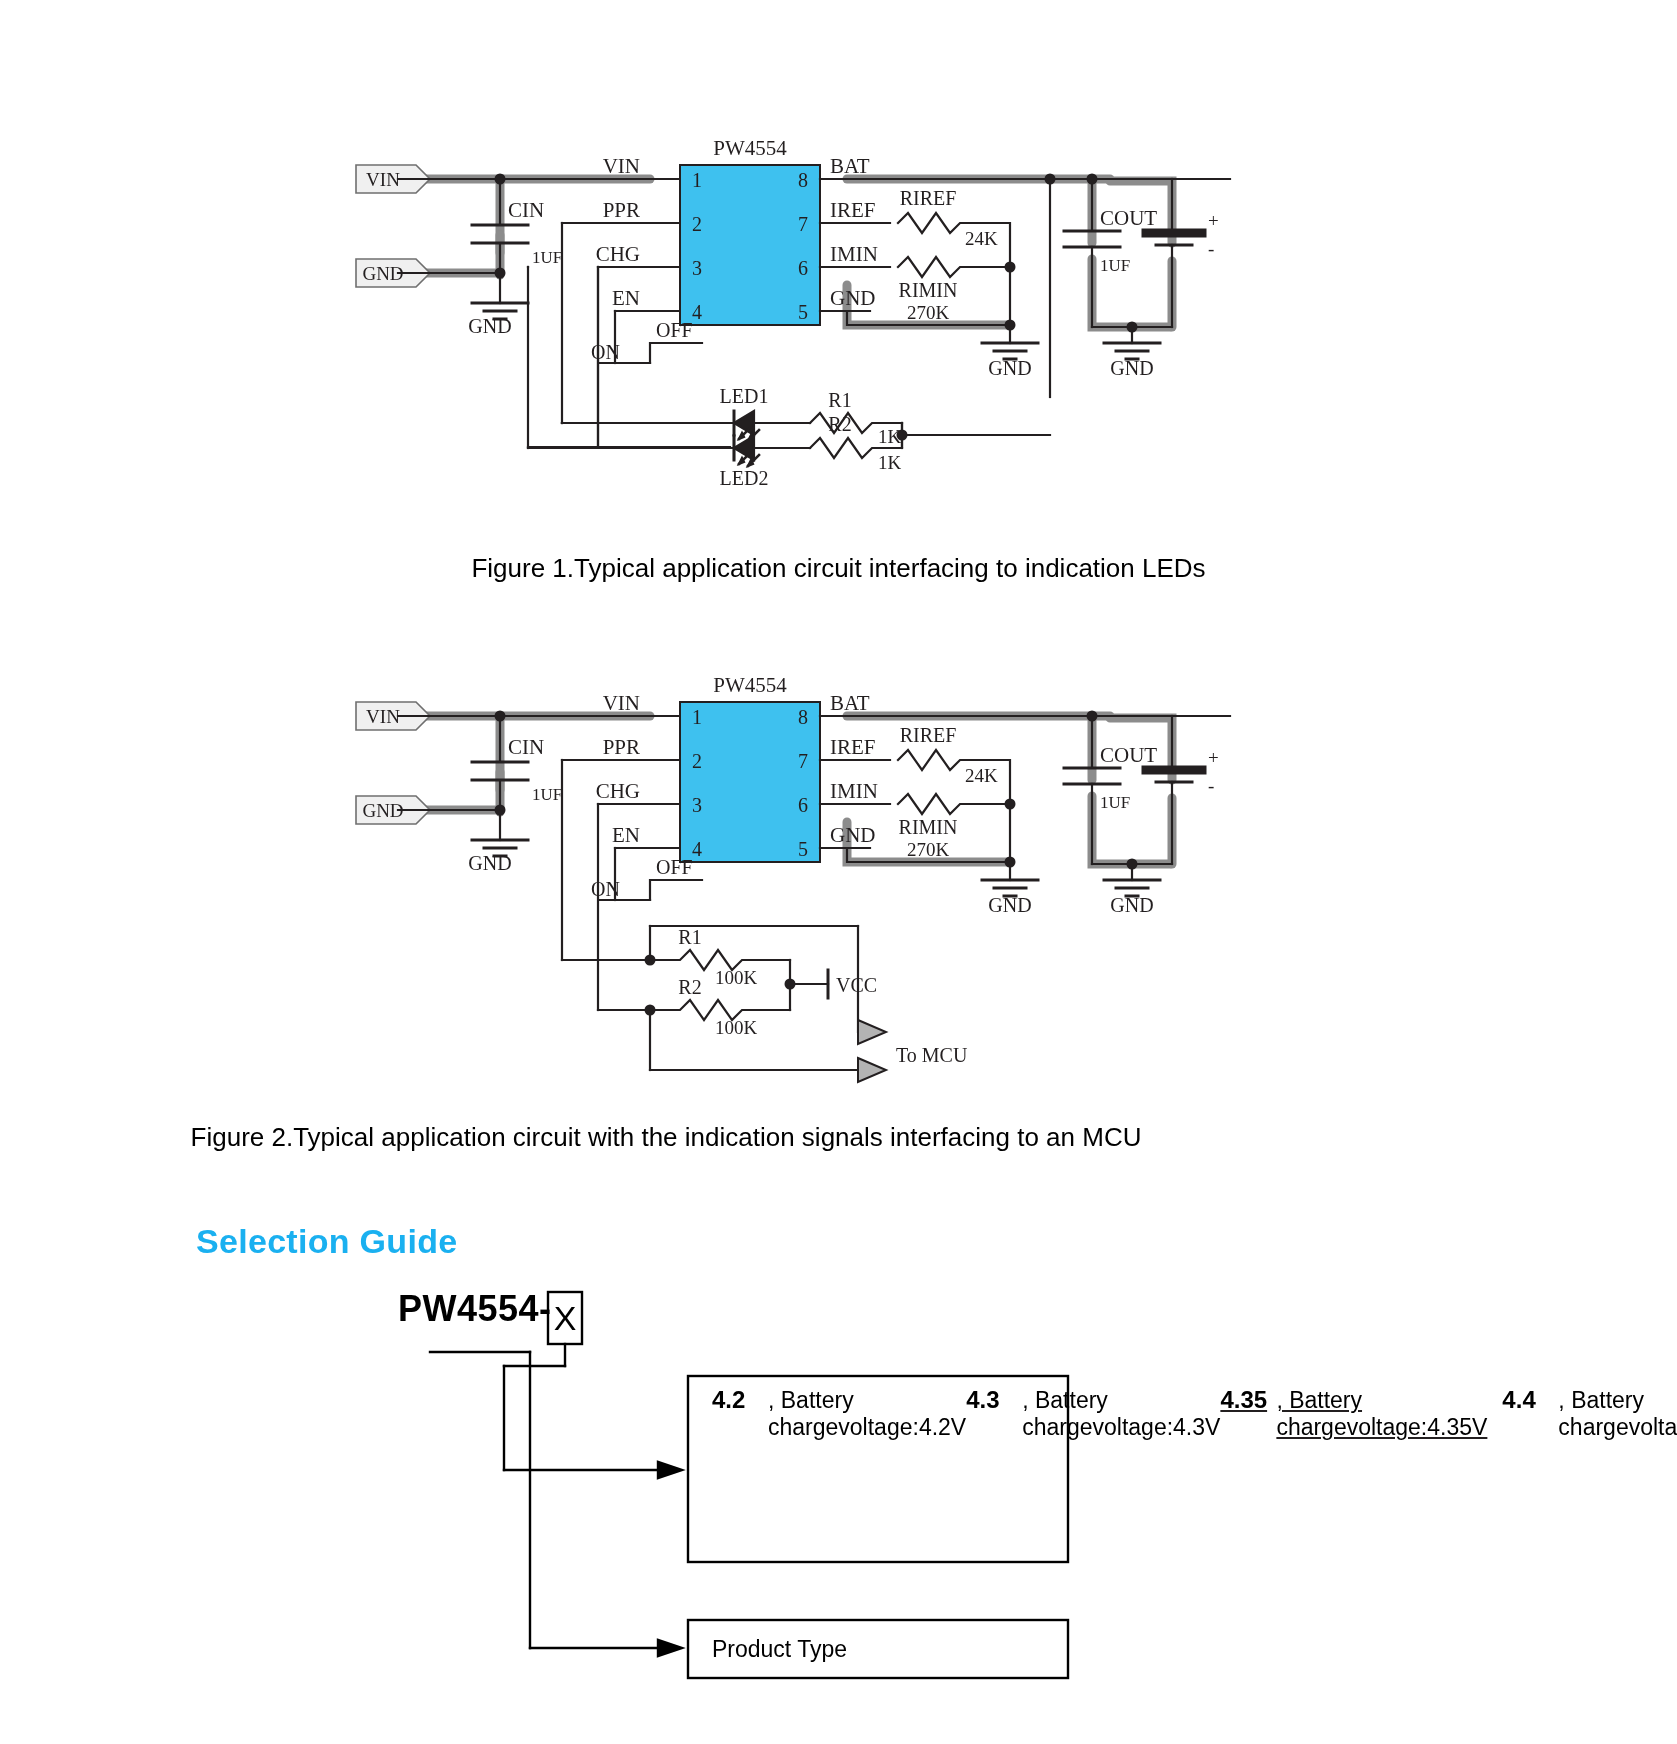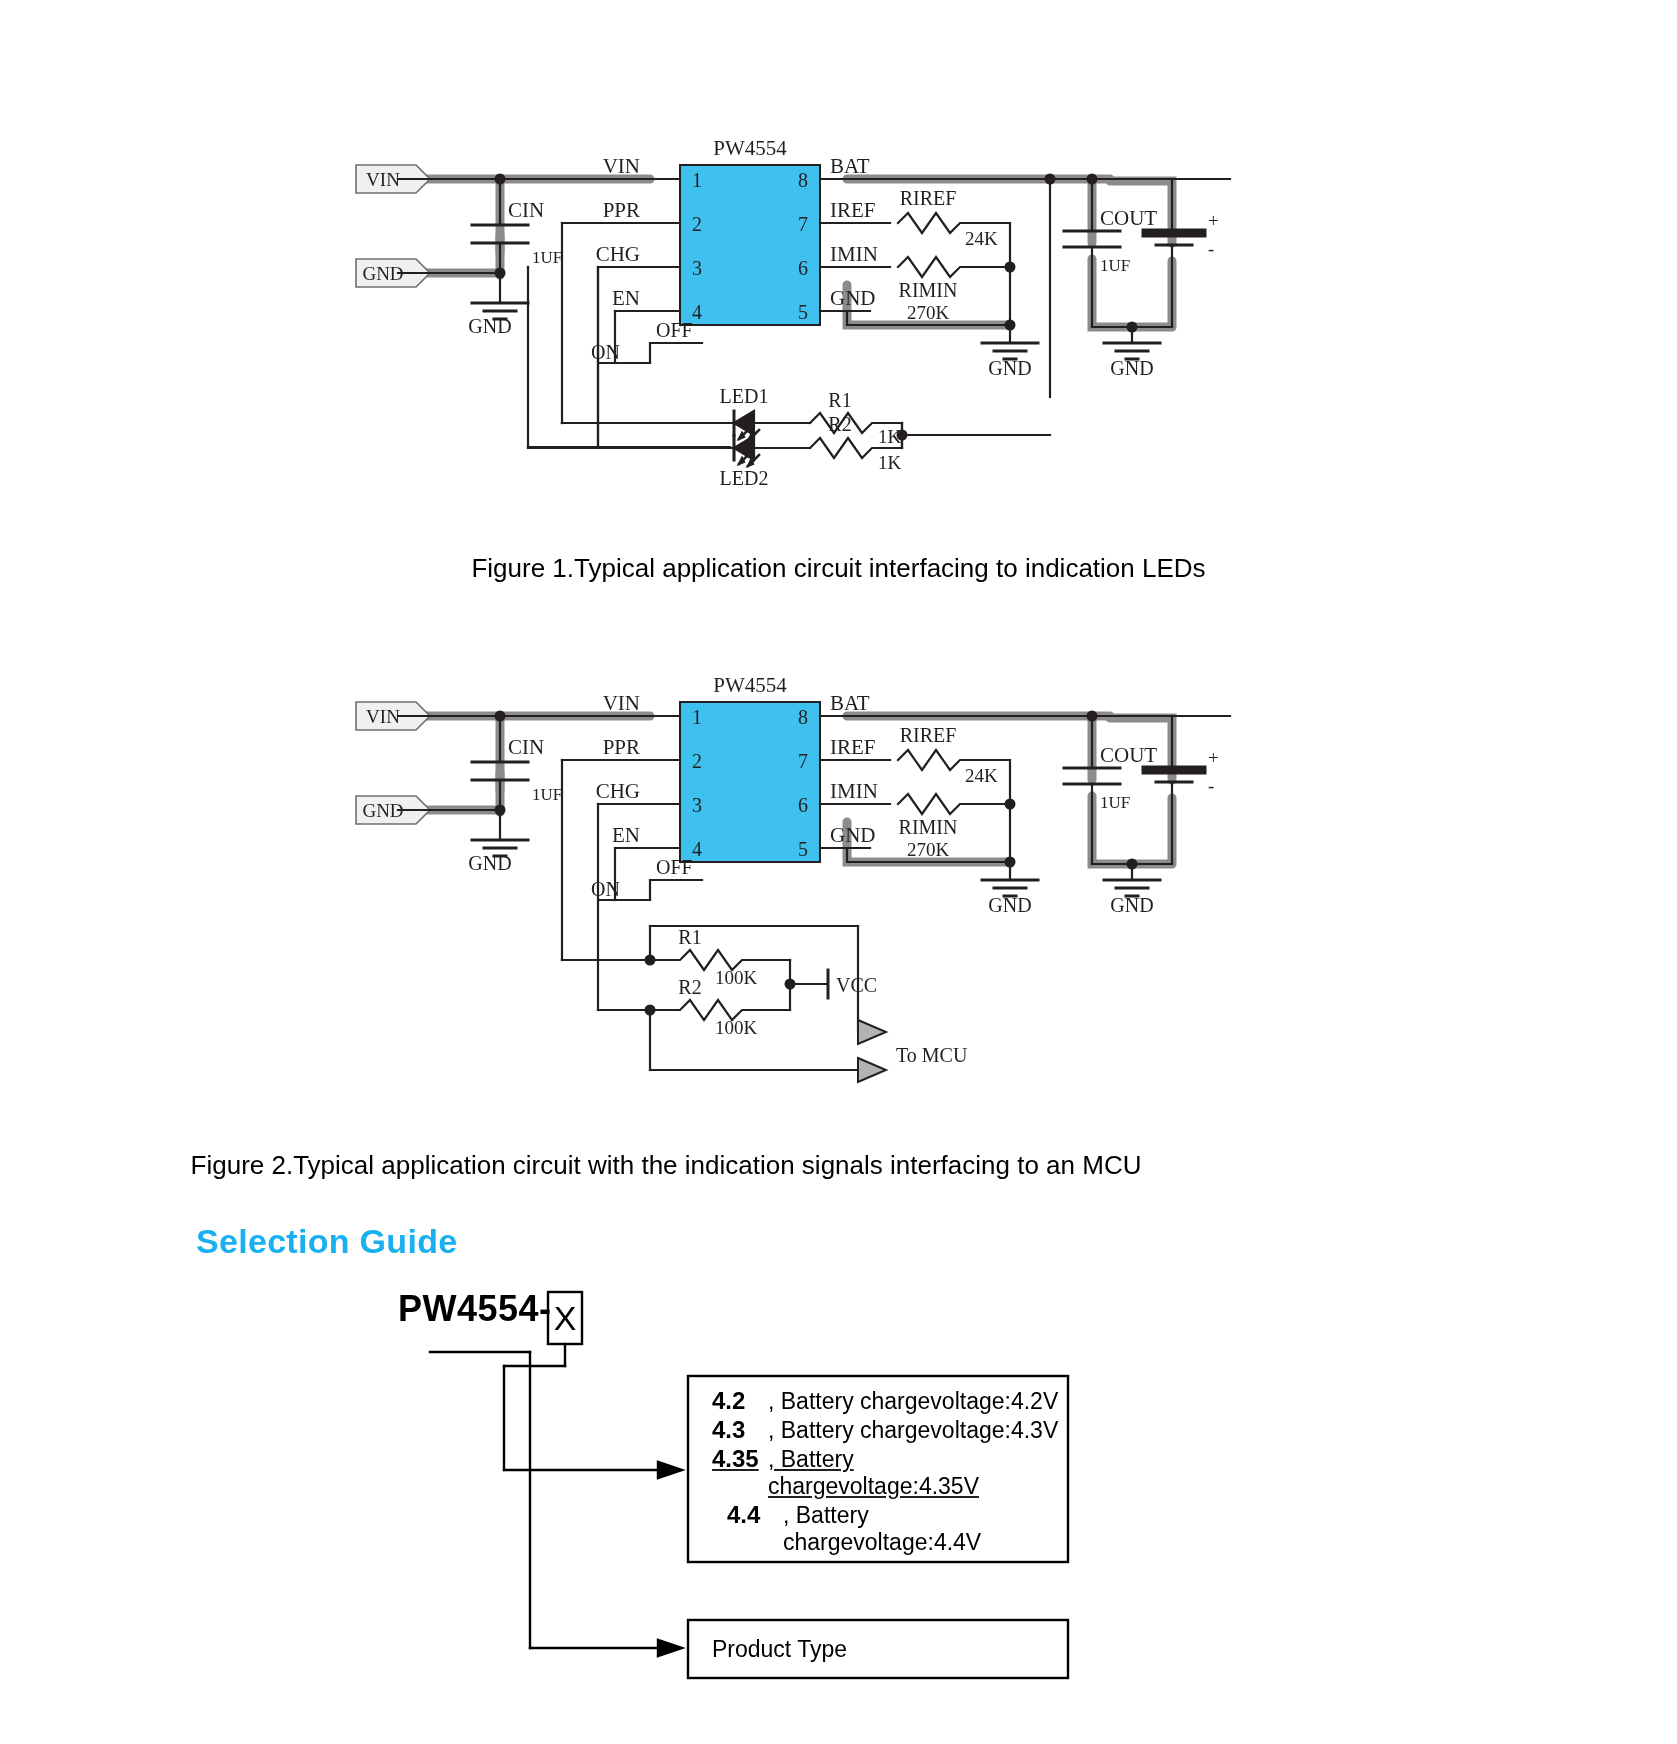--- a/index.html
+++ b/index.html
@@ -24,21 +24,21 @@
   #title-selection-guide{left:196px;top:1222px;font-size:34px;}
 
   .caption{
     position:absolute;
     font-size:26px;
     color:#000000;
     white-space:nowrap;
     text-align:center;
   }
   #caption-fig1{left:0;top:553px;width:1677px;}
-  #caption-fig2{left:0;top:1150px;width:1332px;}
+  #caption-fig2{left:0;top:1122px;width:1332px;}
 
   
   .schem{position:absolute;}
   #schematic-fig1{left:350px;top:135px;width:1000px;height:400px;}
   #schematic-fig2{left:350px;top:672px;width:1000px;height:420px;}
   .schem svg{display:block;overflow:visible;}
 
   
   #selection-diagram{position:absolute;left:420px;top:1290px;width:1000px;height:430px;}
 
@@ -438,21 +438,21 @@
         <rect x="268" y="330" width="380" height="58"></rect>
       </g>
     </svg>
 
     
     <div style="position:absolute;left:-22px;top:-2px;font-size:36px;font-weight:bold;color:#000;letter-spacing:.5px;">PW4554-</div>
     
     <div style="position:absolute;left:128px;top:2px;width:34px;height:52px;display:flex;align-items:center;justify-content:center;font-size:34px;color:#000;">X</div>
 
     
-    <div style="position:absolute;left:292px;top:96px;width:350px;height:170px;display:flex;flex-direction:column;justify-content:space-around;">
+    <div style="position:absolute;left:292px;top:96px;width:350px;height:170px;display:flex;flex-direction:row;justify-content:space-around;">
       <div style="display:flex;align-items:baseline;">
         <span style="font-size:24px;font-weight:bold;color:#000;display:inline-block;min-width:56px;">4.2</span>
         <span style="font-size:23px;color:#000;">, Battery chargevoltage:4.2V</span>
       </div>
       <div style="display:flex;align-items:baseline;">
         <span style="font-size:24px;font-weight:bold;color:#000;display:inline-block;min-width:56px;">4.3</span>
         <span style="font-size:23px;color:#000;">, Battery chargevoltage:4.3V</span>
       </div>
       <div style="display:flex;align-items:baseline;text-decoration:underline;">
         <span style="font-size:24px;font-weight:bold;color:#000;display:inline-block;min-width:56px;">4.35</span>

